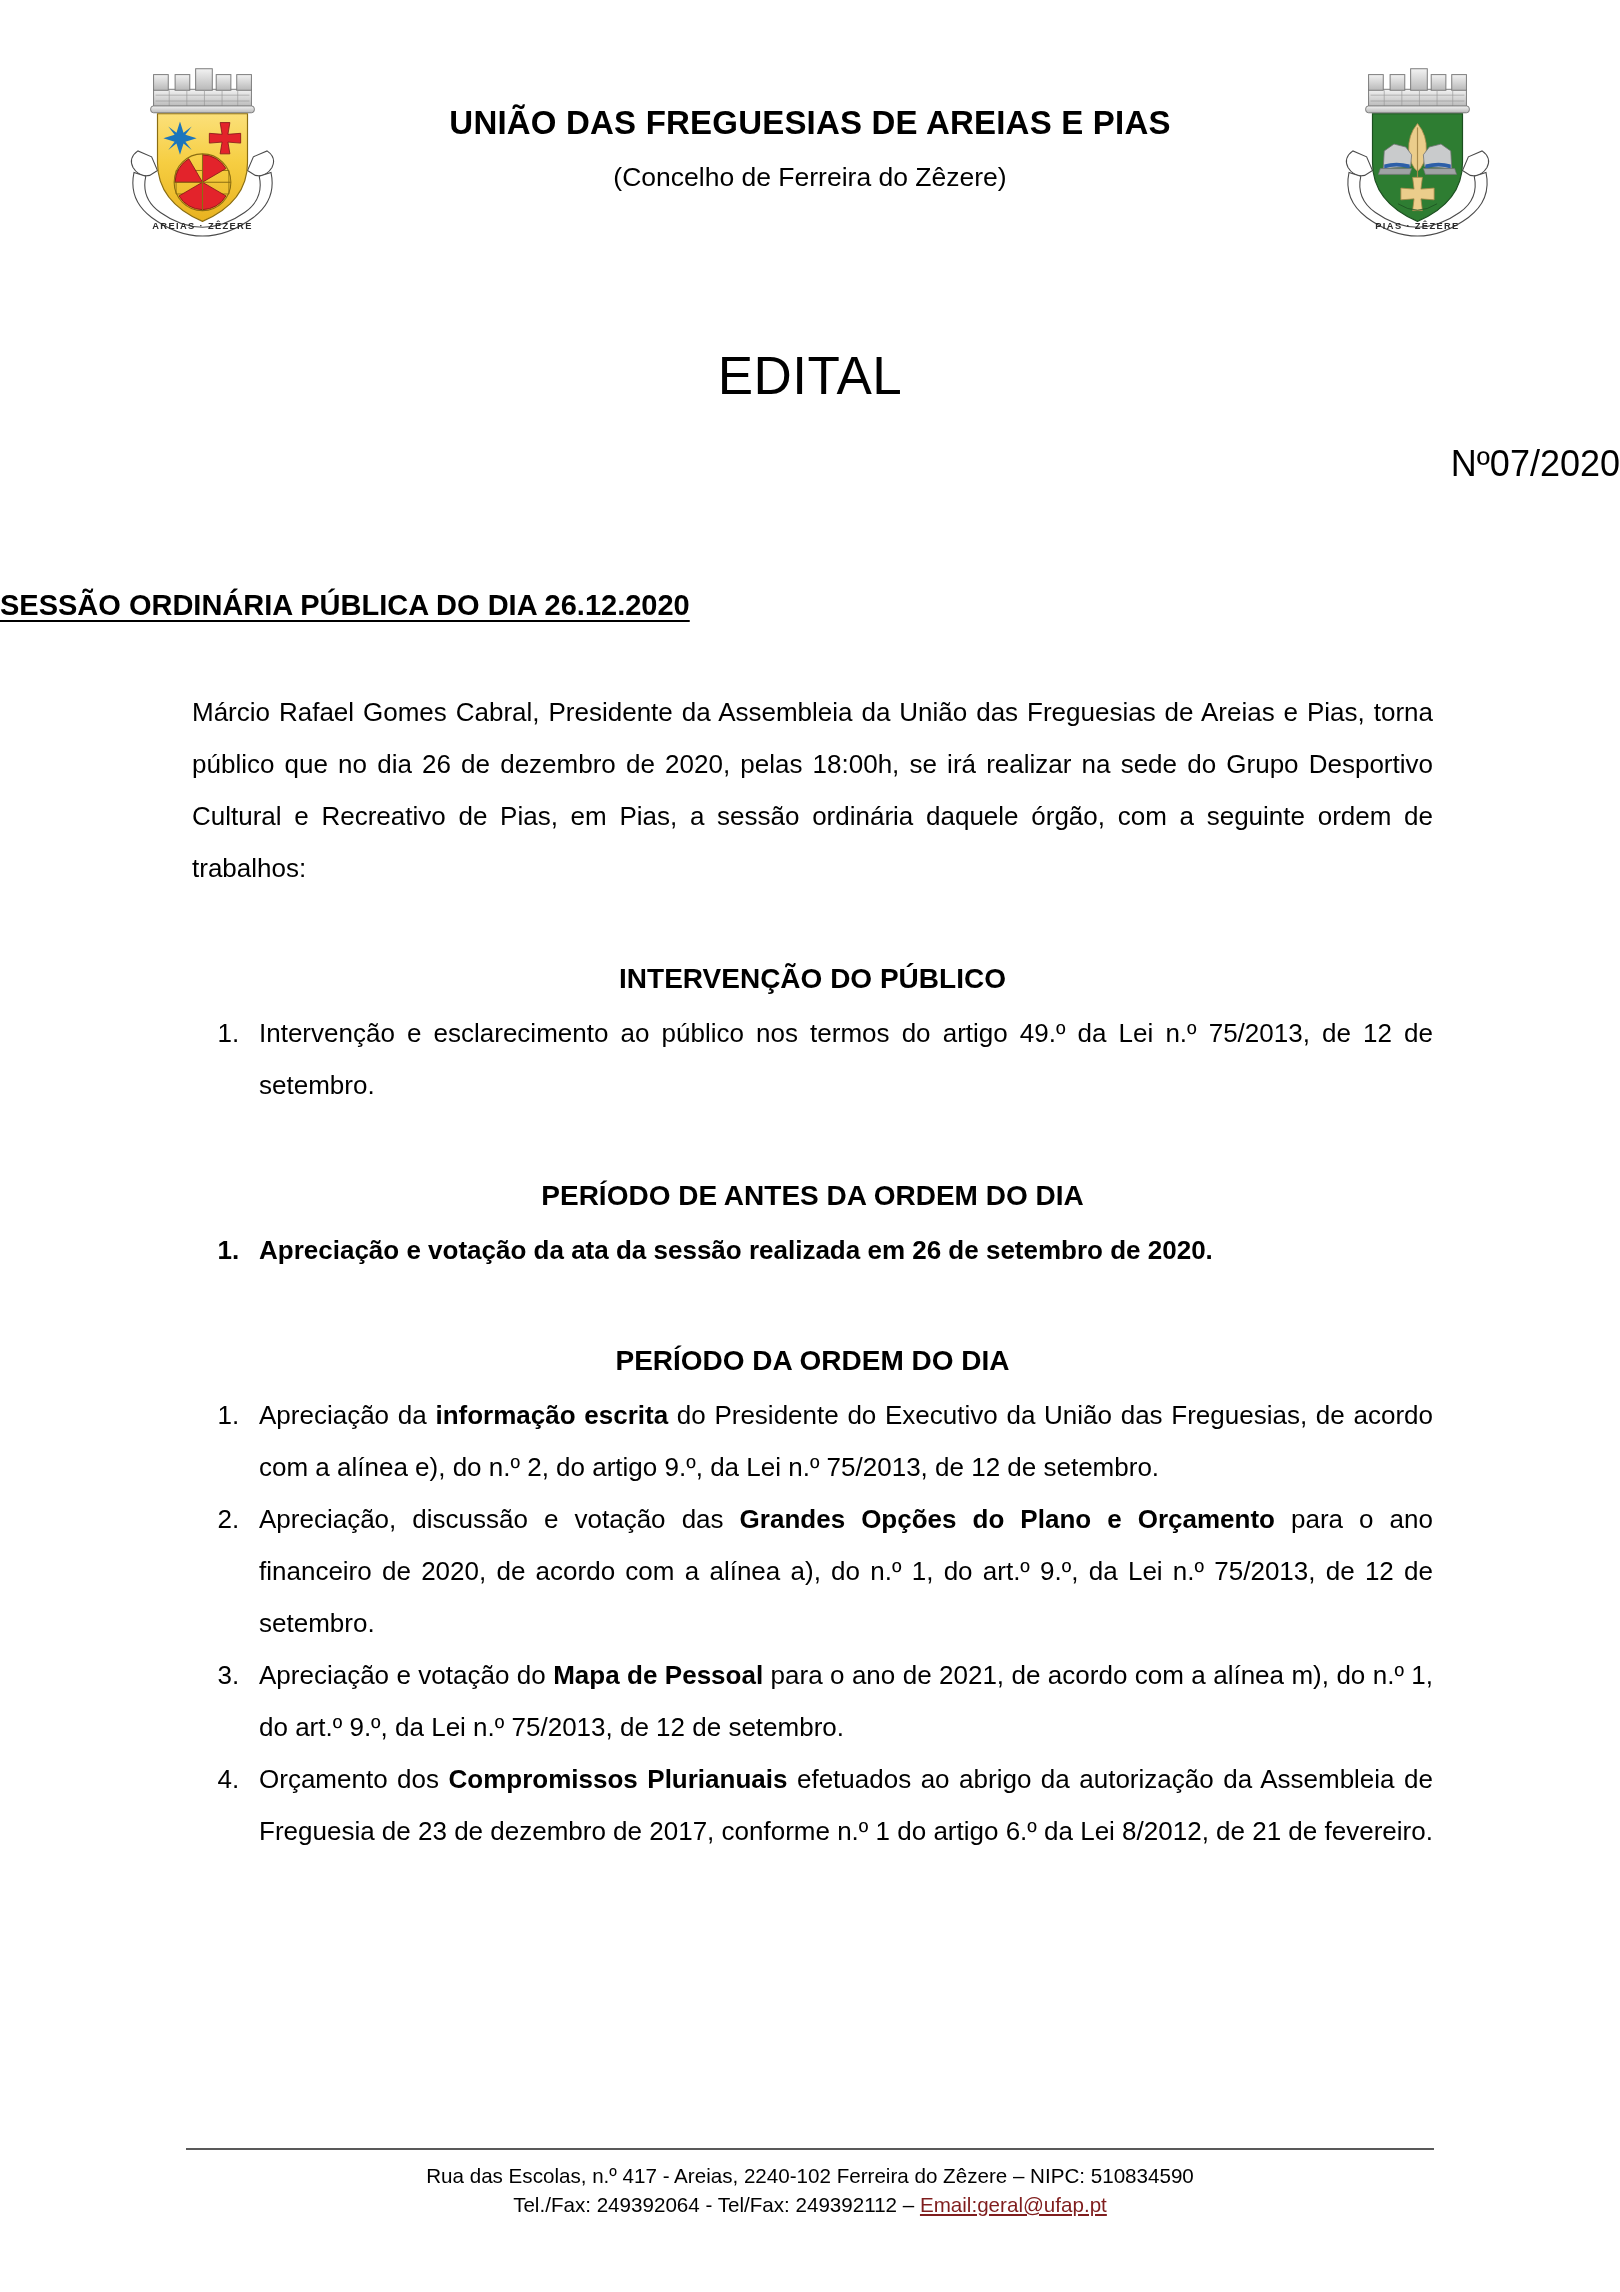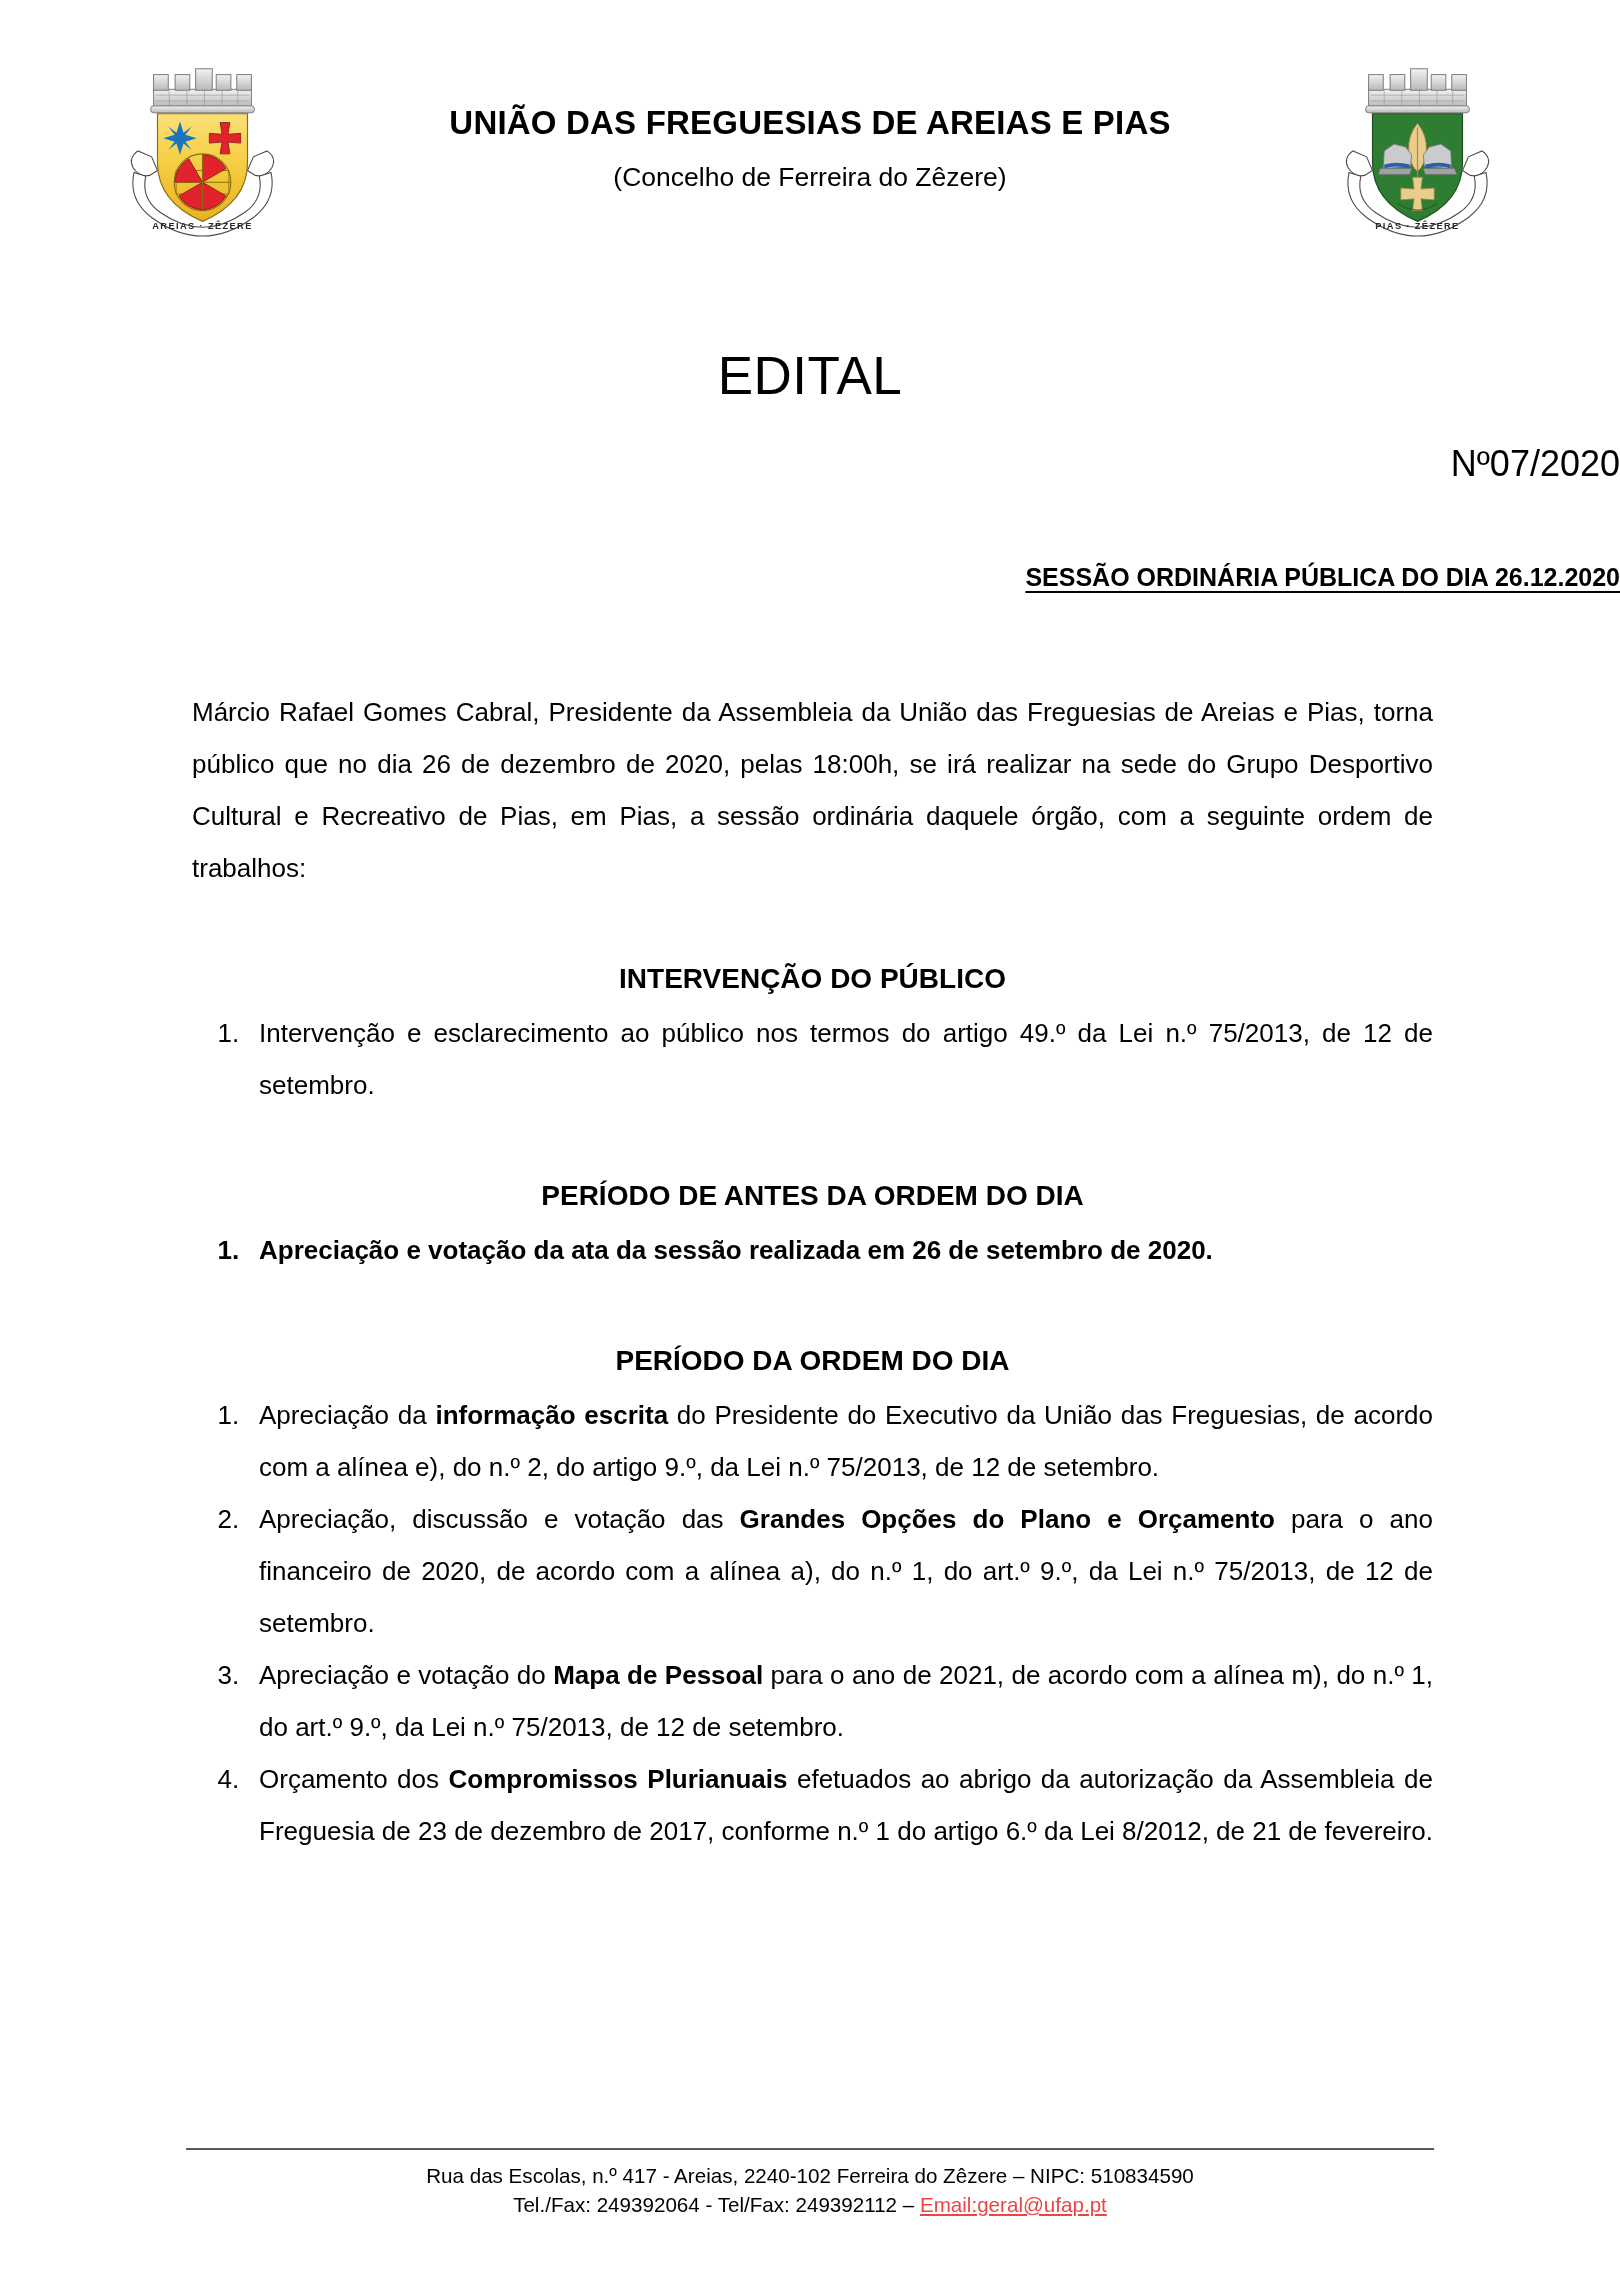--- a/index.html
+++ b/index.html
@@ -76,25 +76,25 @@
     position: absolute;
     top: 443px;
     left: 8px;
     right: 0;
     text-align: right;
     font-size: 36px;
     font-weight: normal;
   }
   .doc-session {
     position: absolute;
-    top: 563px;
+    top: 589px;
     left: 0;
     right: 0;
-    text-align: right;
-    font-size: 25px;
+    text-align: left;
+    font-size: 29px;
     font-weight: bold;
   }
   .doc-session span {
     text-decoration: underline;
     text-underline-offset: 4.9px;
   }
 
   
   .content {
     position: absolute;
@@ -160,21 +160,21 @@
   .footer-rule {
     border-top: 2px solid #595959;
     margin-bottom: 12.7px;
   }
   .footer-line {
     font-size: 20.6px;
     line-height: 1.38;
   }
   .footer-line a,
   .footer-line .mail {
-    color: #ef4444;
+    color: #7f1d1d;
     text-decoration: underline;
   }
 </style>
 </head>
 <body>
 
 <div class="page">
 
   <div class="header">
 

